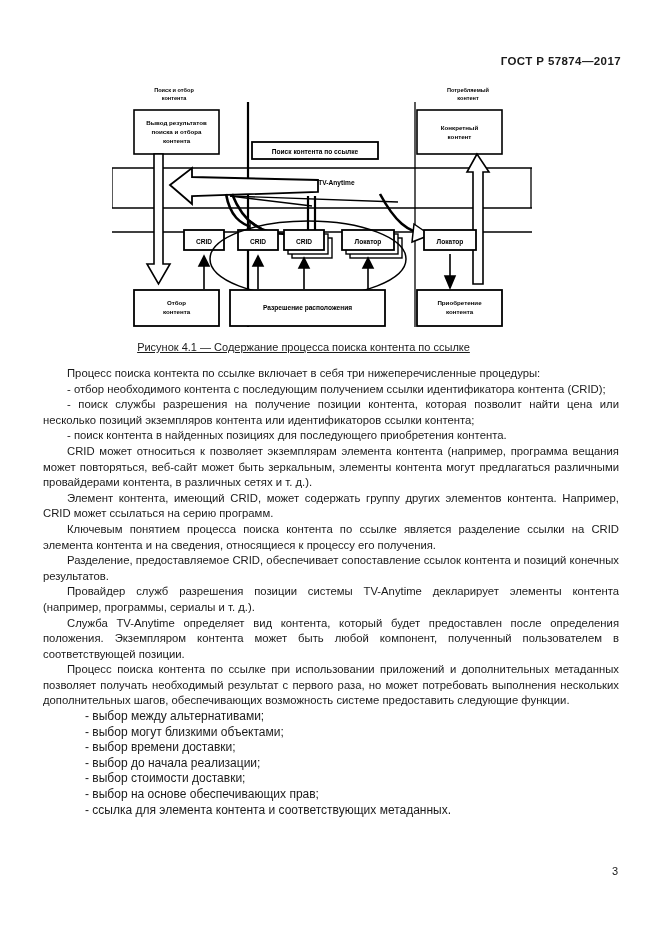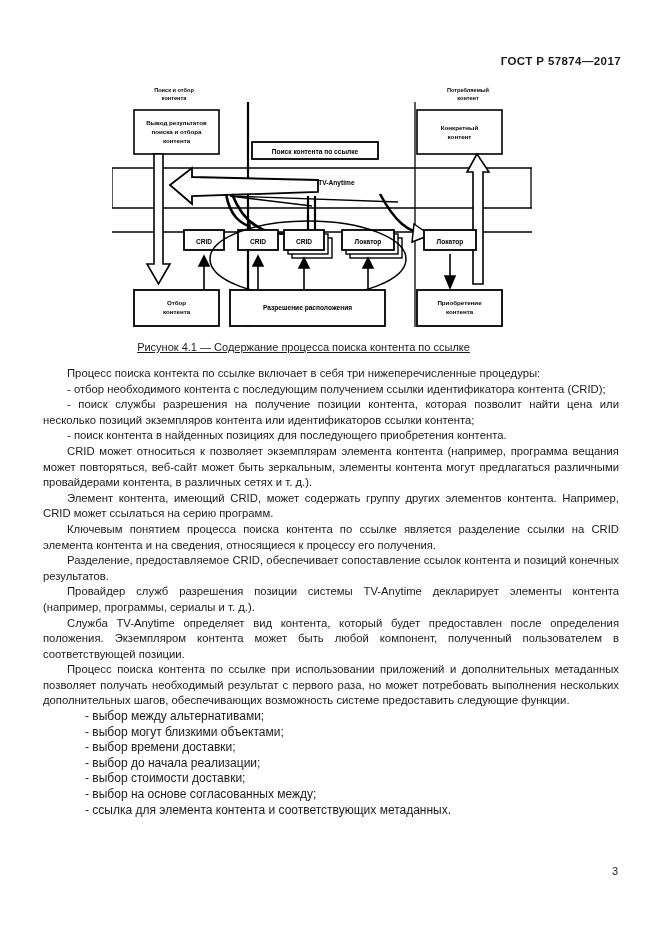--- a/index.html
+++ b/index.html
@@ -202,18 +202,18 @@
   <p class="para">Провайдер служб разрешения позиции системы TV-Anytime декларирует элементы контента (например, программы, сериалы и т. д.).</p>
   <p class="para">Служба TV-Anytime определяет вид контента, который будет предоставлен после определения положения. Экземпляром контента может быть любой компонент, полученный пользователем в соответствующей позиции.</p>
   <p class="para">Процесс поиска контента по ссылке при использовании приложений и дополнительных метаданных позволяет получать необходимый результат с первого раза, но может потребовать выполнения нескольких дополнительных шагов, обеспечивающих возможность системе предоставить следующие функции.</p>
 
   <ul class="bullets">
     <li>- выбор между альтернативами;</li>
     <li>- выбор могут близкими объектами;</li>
     <li>- выбор времени доставки;</li>
     <li>- выбор до начала реализации;</li>
     <li>- выбор стоимости доставки;</li>
-    <li>- выбор на основе согласованных между;</li>
+    <li>- выбор на основе обеспечивающих прав;</li>
     <li>- ссылка для элемента контента и соответствующих метаданных.</li>
   </ul>
 </div>
 
 <div class="page-number">3</div>
 
 </body></html>

